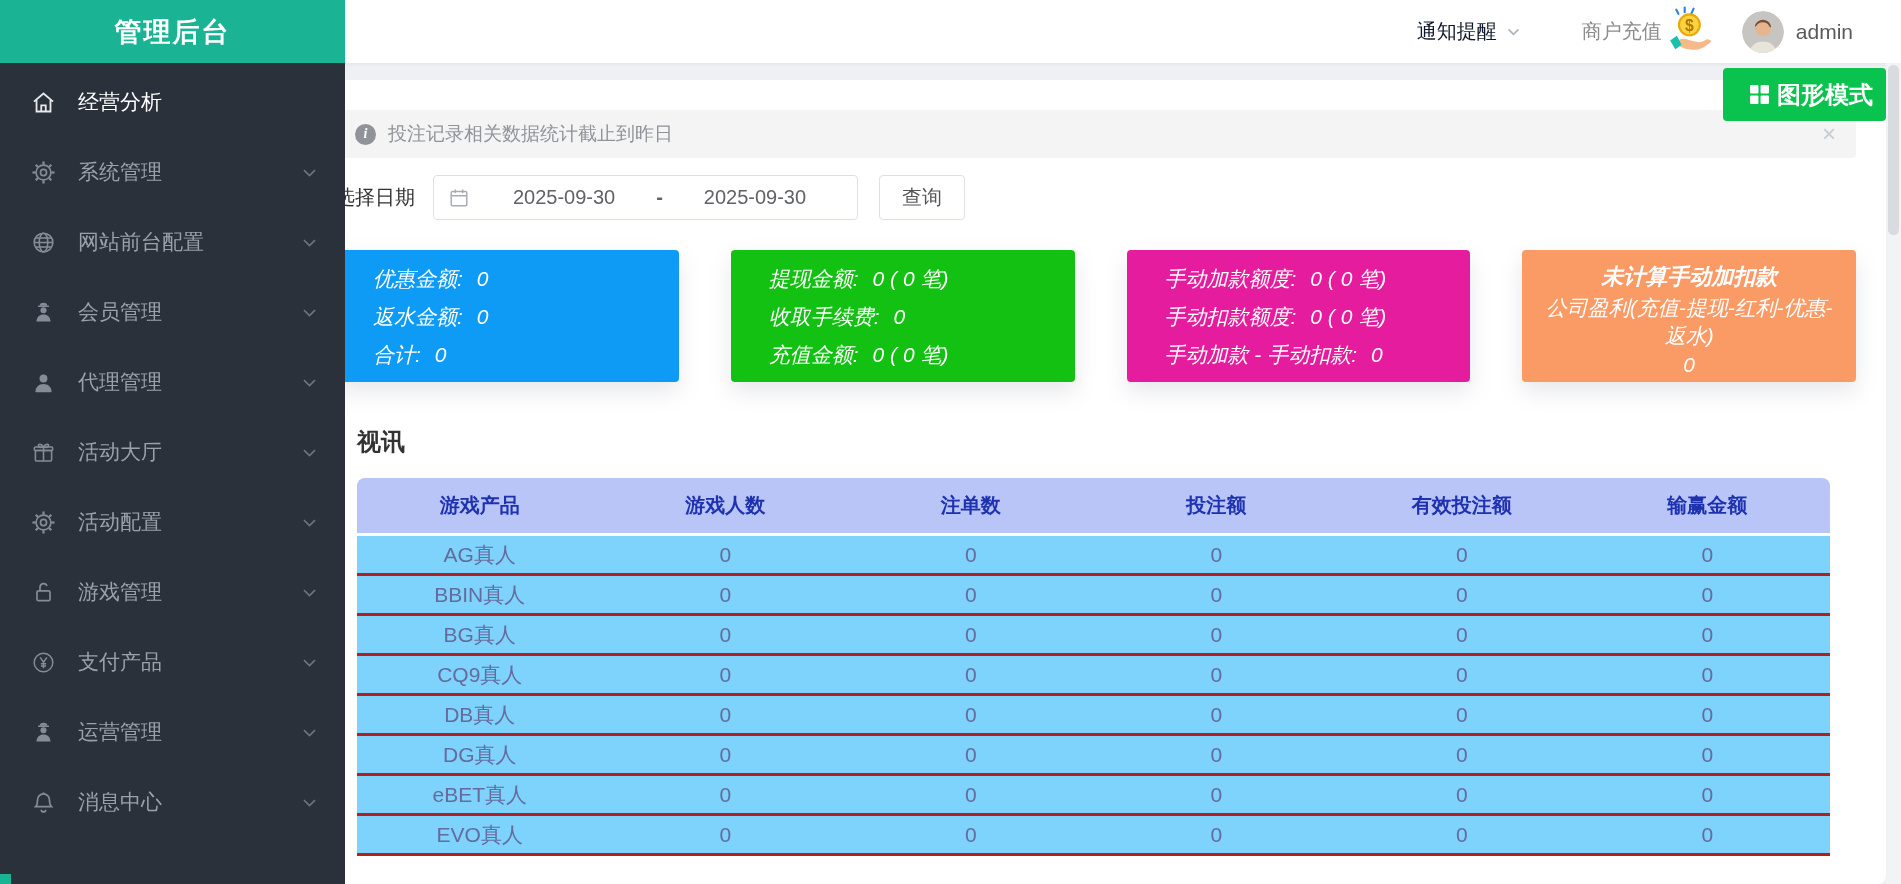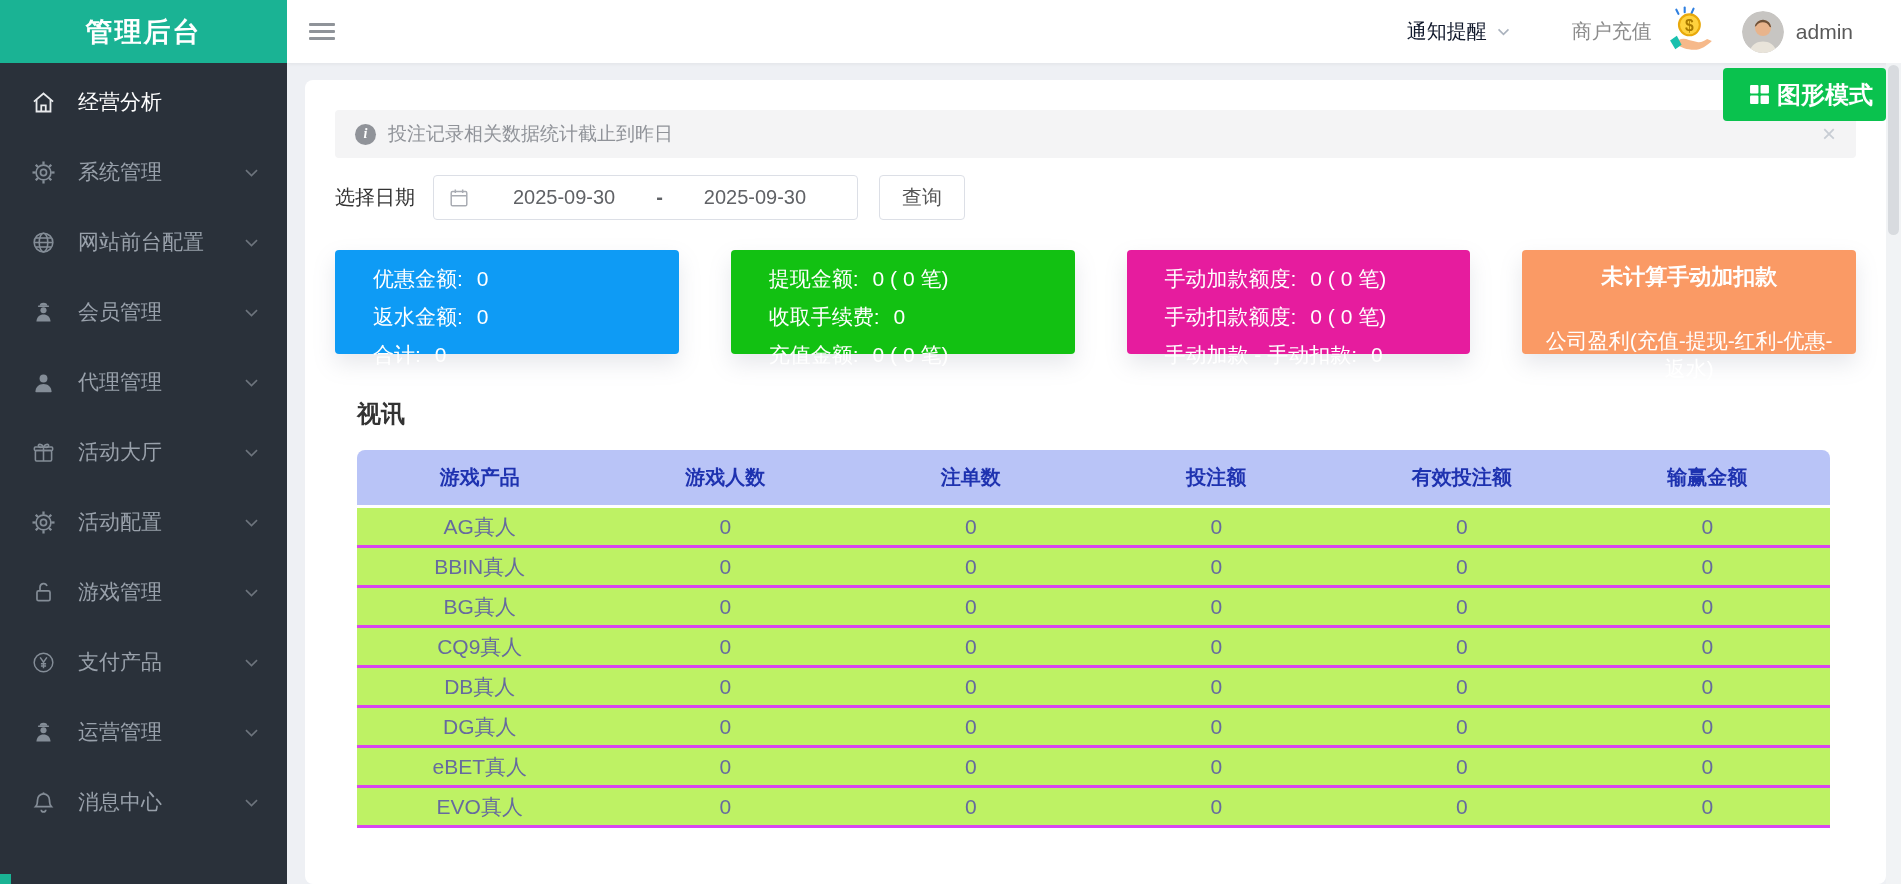--- a/index.html
+++ b/index.html
@@ -1,40 +1,40 @@
 <!DOCTYPE html>
 <html><head>
 <meta charset="utf-8">
 <style>
   * { margin:0; padding:0; box-sizing:border-box; }
   html,body { width:1901px; height:884px; overflow:hidden; }
   body { font-family:"Liberation Sans","DejaVu Sans",sans-serif; background:#eef0f4; position:relative; }
 
   
-  .sidebar { position:absolute; left:0; top:0; bottom:0; width:287px; background:#2a313a; z-index:5; }
+  .sidebar { position:absolute; left:0; top:0; bottom:0; width:345px; background:#2a313a; z-index:5; }
   .brand { height:63px; background:#1ab394; color:#fff; font-size:27px; font-weight:bold;
            display:flex; align-items:center; justify-content:center; letter-spacing:2px; }
   .side-nav { padding-top:4px; }
   .side-item { height:70px; display:flex; align-items:center; padding:0 26px 0 30px; cursor:pointer; color:#8b939d; }
   .side-item .side-icon { width:32px; height:28px; display:flex; align-items:center; color:#848d97; flex:0 0 32px; }
   .side-item .side-label { margin-left:16px; font-size:21px; color:#99a1ab; white-space:nowrap; }
   .side-item.active .side-label { color:#ffffff; }
   .side-item.active .side-icon { color:#e8eaec; }
   .side-chevron { margin-left:auto; color:#6d747d; display:flex; }
   .side-corner { position:absolute; left:0; bottom:0; width:11px; height:10px; background:#1ab394; }
 
   
   .topbar { position:absolute; left:287px; right:0; top:0; height:63px; background:#fff; z-index:4;
             display:flex; align-items:center; box-shadow:0 1px 4px rgba(0,0,0,.06); }
   .hamburger { margin-left:22px; width:26px; cursor:pointer; }
   .hamburger span { display:block; height:3px; background:#8f9399; margin:4px 0; border-radius:1px; }
   .topbar-right { margin-left:auto; display:flex; align-items:center; padding-right:48px; }
   .notif { display:flex; align-items:center; gap:8px; color:#0f172a; font-size:20px; cursor:pointer; }
   .notif .chev { color:#aab2bd; display:flex; }
-  .recharge { display:flex; align-items:center; gap:16px; margin-left:60px; cursor:pointer; color:#8c8c8c; font-size:20px; }
+  .recharge { display:flex; align-items:center; gap:6px; margin-left:60px; cursor:pointer; color:#8c8c8c; font-size:20px; }
   .avatar { width:42px; height:42px; border-radius:50%; overflow:hidden; margin-left:26px; cursor:pointer; flex:0 0 42px; }
   .username { margin-left:12px; font-size:21px; color:#595959; cursor:pointer; }
 
   
   .mode-btn { position:absolute; top:68px; right:15px; z-index:20; background:#0ac24e; color:#fff;
               font-size:24px; font-weight:bold; height:53px; padding:0 13px 0 26px; border:none;
               border-radius:4px; display:flex; align-items:center; gap:7px; cursor:pointer; }
 
   
   .scrollbar { position:absolute; right:0; top:63px; bottom:0; width:15px; background:#f1f3f5; z-index:6; }
@@ -56,39 +56,39 @@
   .date-range { margin-left:18px; width:425px; height:45px; border:1px solid #dcdfe6; border-radius:4px;
                 display:flex; align-items:center; padding:12px 14px; background:#fff; cursor:pointer; }
   .date-range .cal { display:flex; margin-right:6px; }
   .date-val { flex:1; text-align:center; font-size:20px; color:#606266; }
   .date-sep { font-size:20px; color:#606266; font-weight:bold; padding:0 4px; }
   .query-btn { margin-left:21px; height:45px; padding:0 22px; background:#fff; border:1px solid #dcdfe6;
                border-radius:4px; font-size:20px; color:#555; cursor:pointer; }
 
   
   .cards { margin-top:30px; display:flex; gap:52px; }
-  .card { flex:1; height:104px; border-radius:4px; color:#fff; box-shadow:0 10px 22px rgba(120,130,150,.18); }
+  .card { flex:1; height:132px; border-radius:4px; color:#fff; box-shadow:0 10px 22px rgba(120,130,150,.18);font-style:italic; }
   .card.lines { padding:10px 0 0 38px; }
   .card-line { height:38px; display:flex; align-items:center; font-size:21px; }
   .card-line .v { margin-left:14px; }
   .card.profit { text-align:center; padding:10px 14px 0 14px; }
   .profit-title { font-size:22px; font-weight:bold; line-height:34px; }
-  .profit-formula { font-size:21px; line-height:28px;margin-top:33px; }
+  .profit-formula { font-size:21px; line-height:28px; }
   .profit-value { font-size:21px; line-height:30px; }
 
   
   .section { margin:44px 26px 0 22px; }
   .section-title { font-size:24px; font-weight:bold; color:#333; }
   .data-table { width:100%; margin-top:20px; border-collapse:separate; border-spacing:0; table-layout:fixed; }
   .data-table th { background:#b9c4f7; color:#1e32b0; font-size:20px; font-weight:bold; height:58px;
                    border-bottom:3px solid #fff; }
   .data-table th:first-child { border-top-left-radius:8px; }
   .data-table th:last-child { border-top-right-radius:8px; }
-  .data-table td { background:#bef264; color:#666b9e; font-size:21px; height:40px; text-align:center;
-                   border-bottom:3px solid #d946ef; }
+  .data-table td { background:#7dd3fc; color:#666b9e; font-size:21px; height:40px; text-align:center;
+                   border-bottom:3px solid #b91c1c; }
 </style>
 </head>
 <body>
 
 <aside class="sidebar">
   <div class="brand">管理后台</div>
   <nav class="side-nav" id="side-nav">
       <div class="side-item active">
         <span class="side-icon">
           <svg width="27" height="27" viewBox="0 0 24 24" fill="none" stroke="currentColor" stroke-width="1.6">

